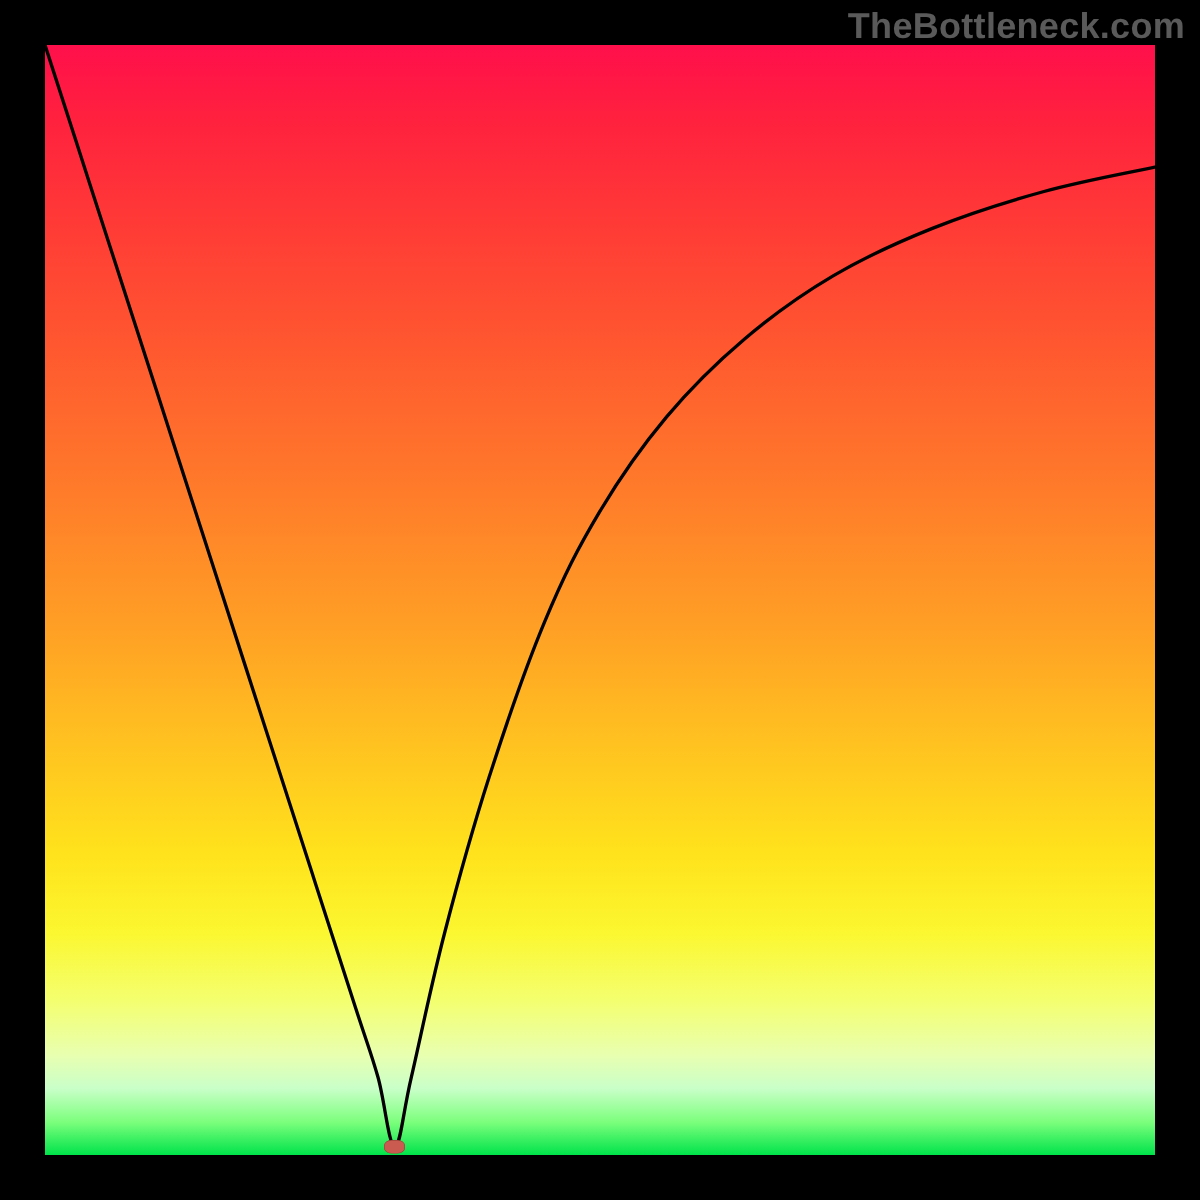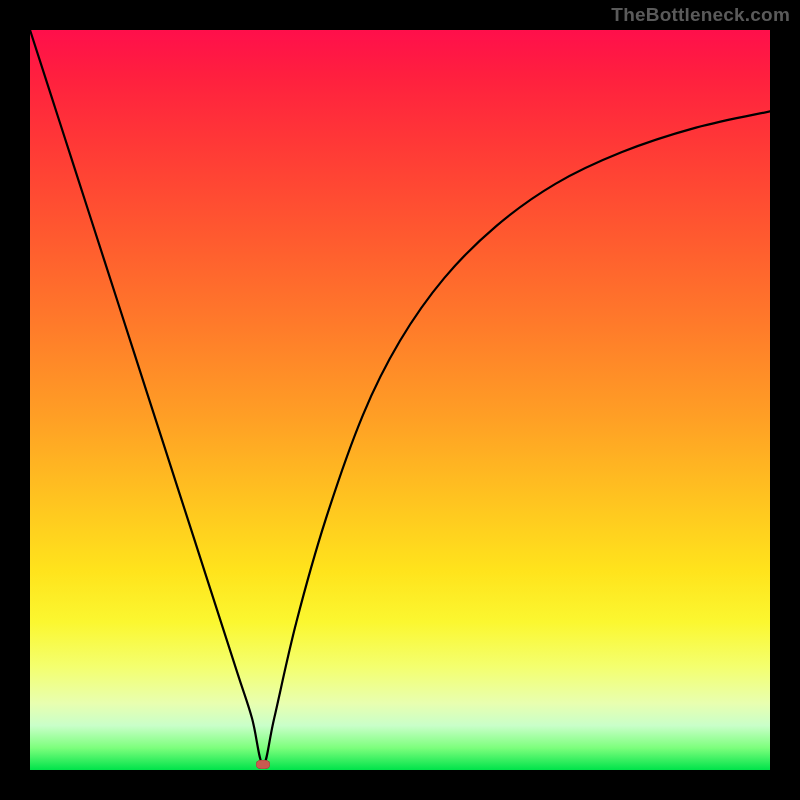--- a/index.html
+++ b/index.html
@@ -15,21 +15,21 @@
     position: relative;
     width: 800px;
     height: 800px;
     background: #000;
   }
   .watermark {
     position: absolute;
     top: 4px;
     right: 10px;
     color: #5a5a5a;
-    font-size: 19px;
+    font-size: 24px;
     font-weight: 600;
     letter-spacing: 0.2px;
     z-index: 5;
   }
   .plot-area {
     position: absolute;
     left: 30px;
     top: 30px;
     width: 740px;
     height: 740px;

